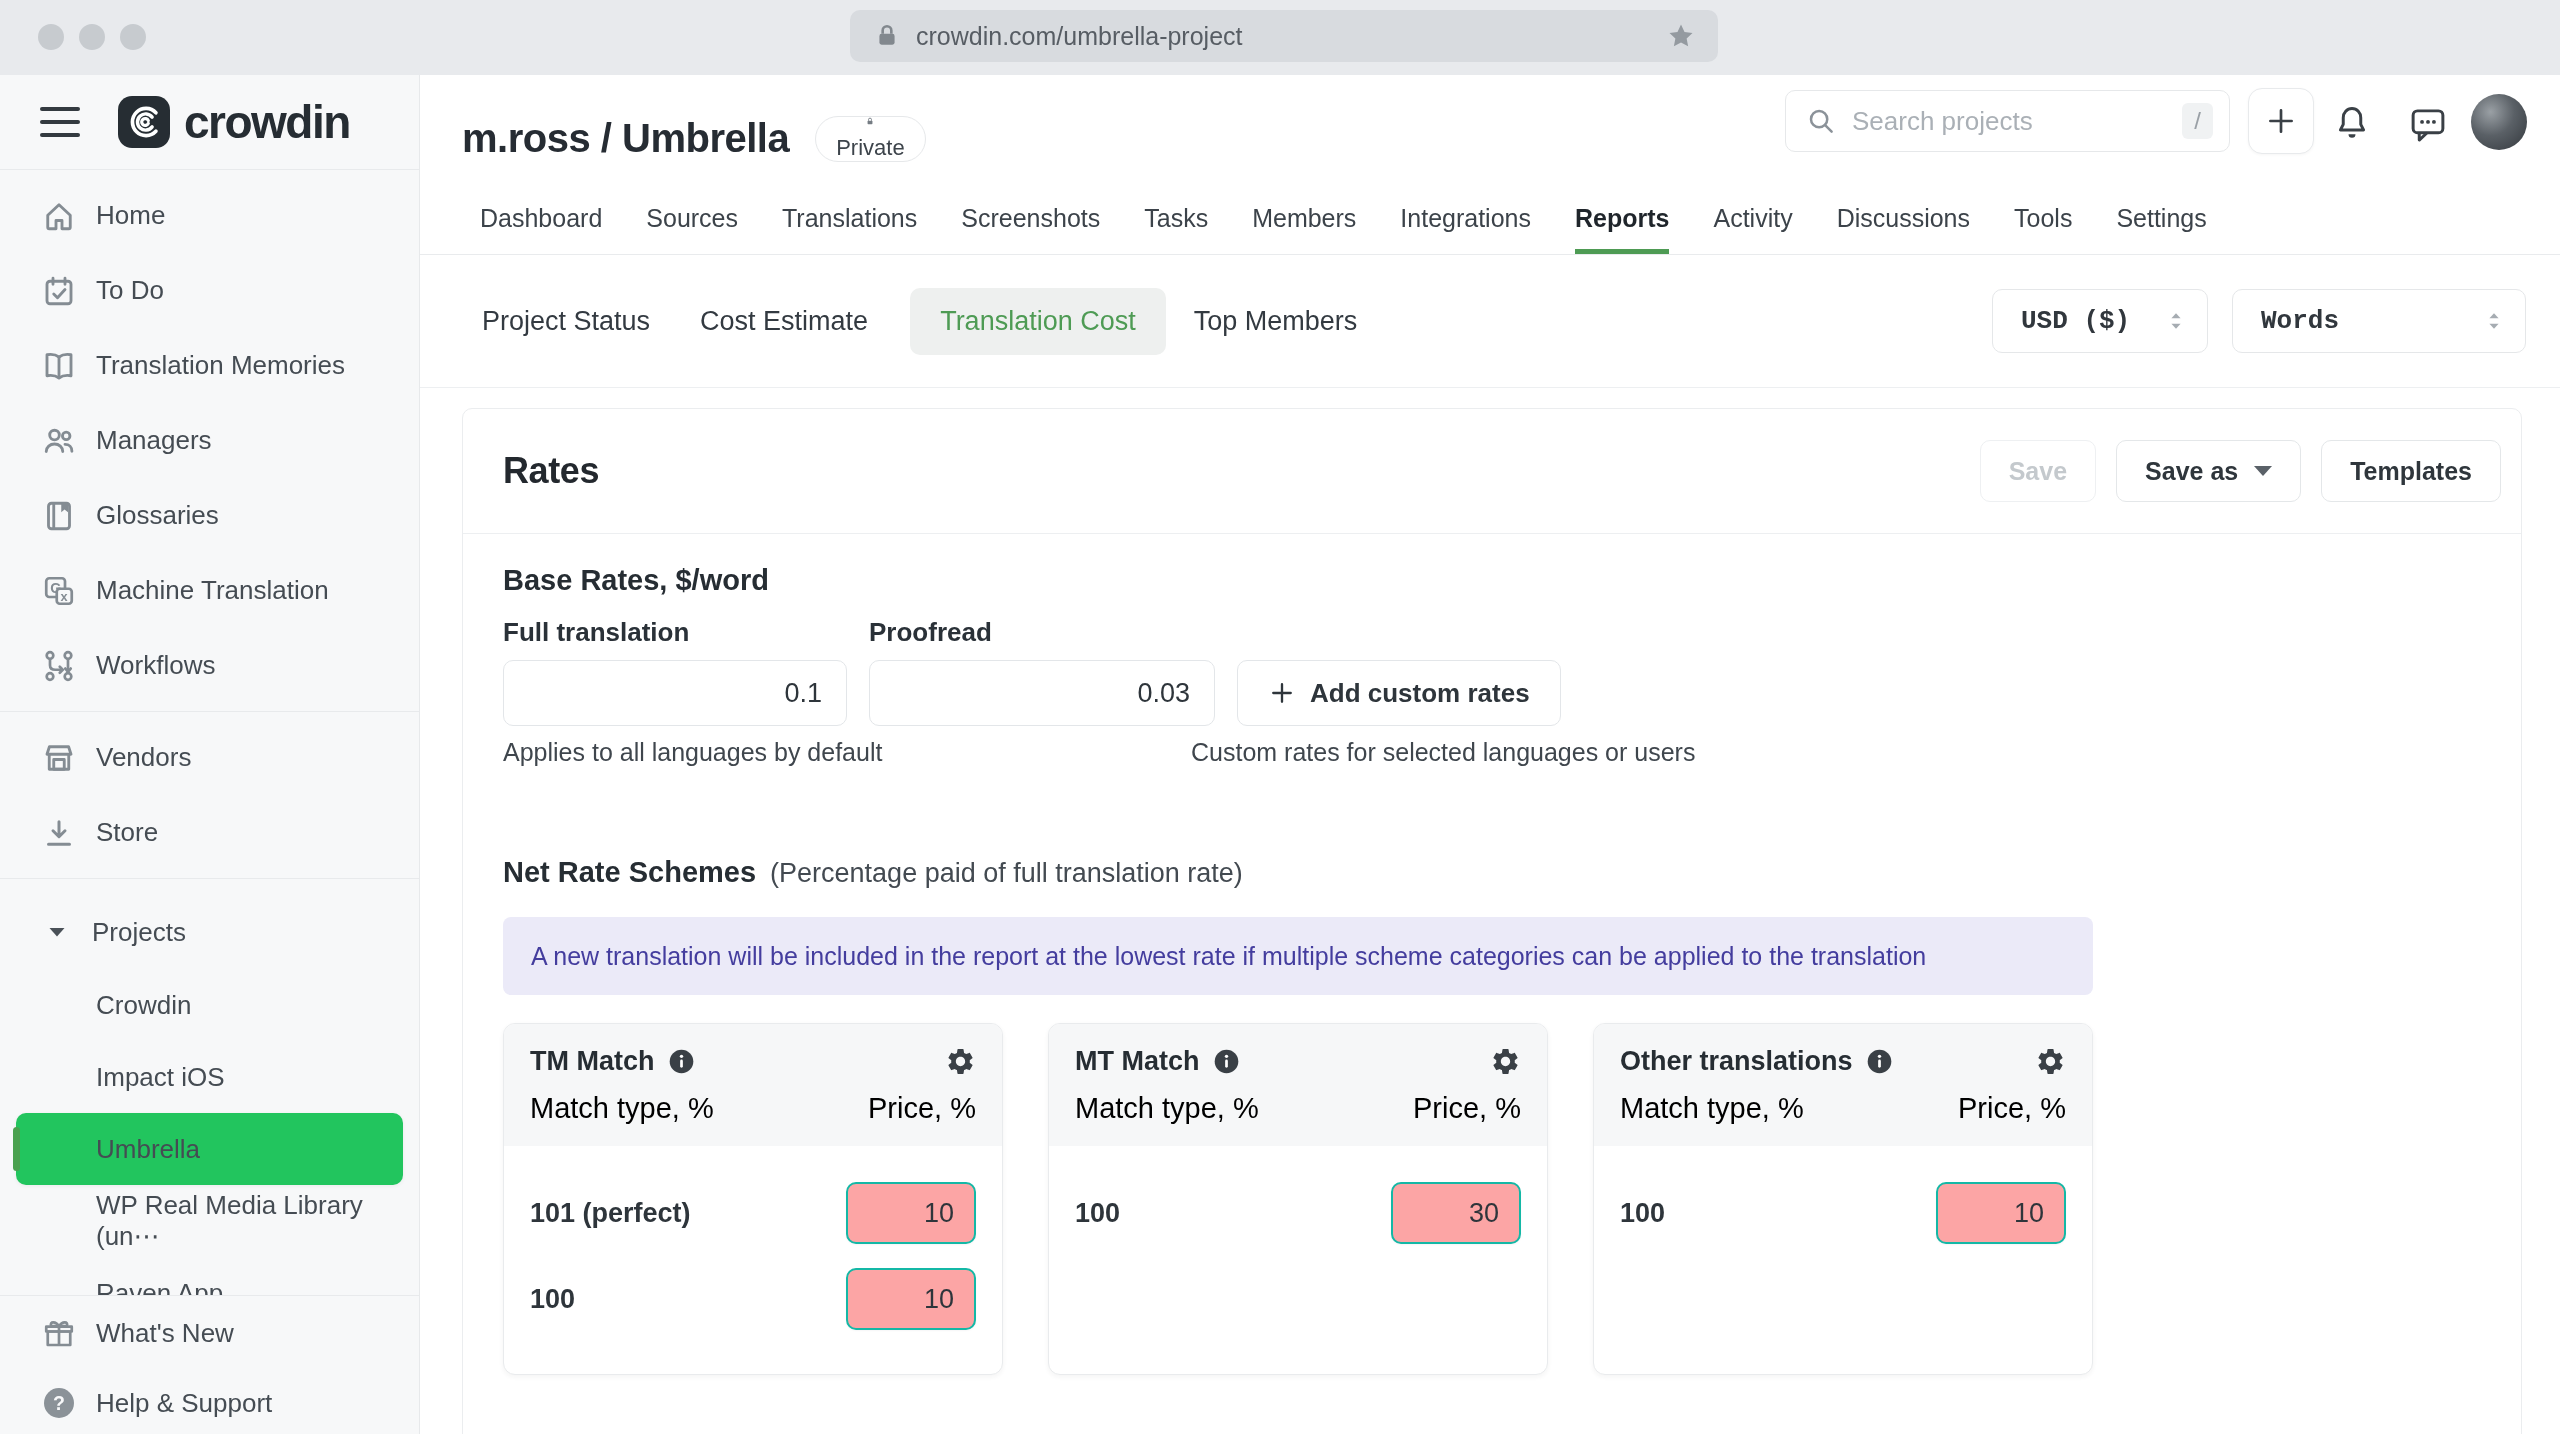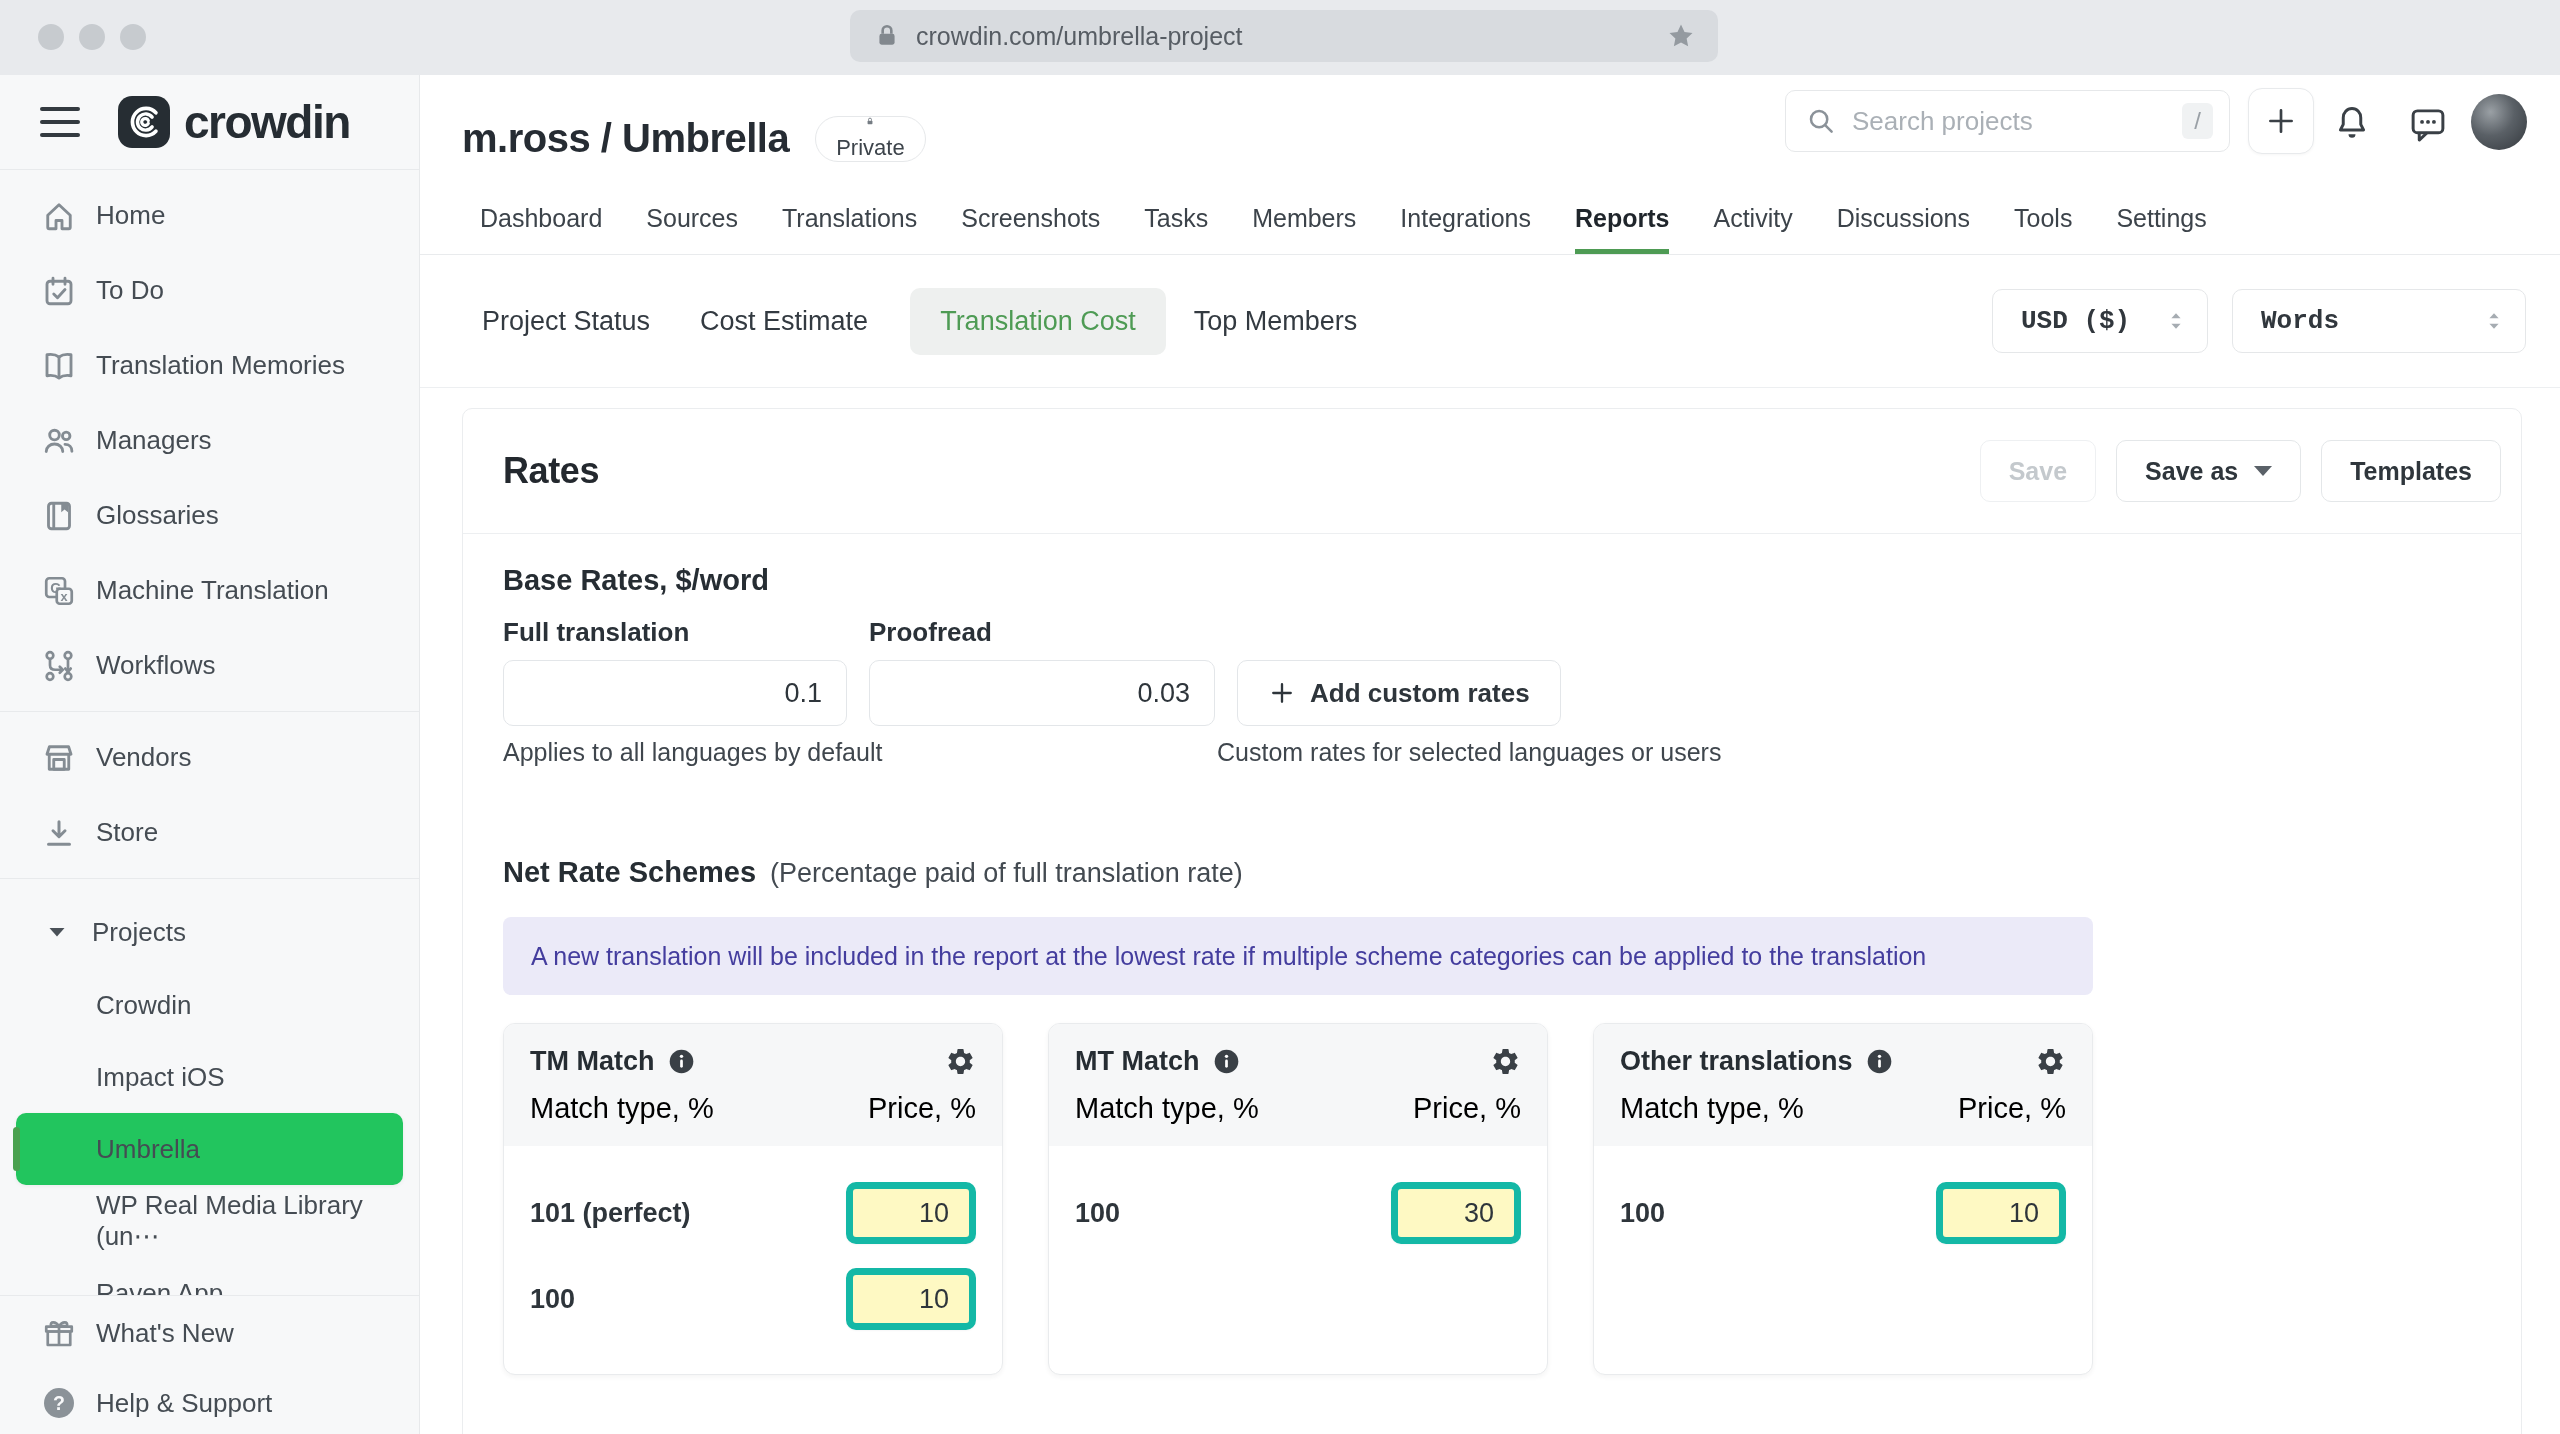--- a/index.html
+++ b/index.html
@@ -115,44 +115,44 @@
   .inputs-row { display:flex; margin-top:12px; align-items:center; }
   .rate-input { width:344px; height:66px; border:1px solid #e3e6e9; border-radius:10px;
     font-size:27px; color:#2e353b; text-align:right; padding:0 24px; outline:none;
     font-family:"Liberation Sans",sans-serif; background:#fff; }
   .rate-input + .rate-input { margin-left:22px; width:346px; }
   .add-custom { margin-left:22px; height:66px; border:1px solid #e3e6e9; border-radius:10px;
     background:#fff; display:inline-flex; align-items:center; gap:14px; padding:0 30px;
     font-size:26px; font-weight:600; color:#2e353b; cursor:pointer; font-family:"Liberation Sans",sans-serif; }
   .helpers-row { position:relative; margin-top:12px; height:30px; }
   .helper { font-size:25px; color:#3f464d; position:absolute; top:0; }
-  .helper.h2 { left:714px; }
+  .helper.h2 { left:688px; }
 
   .net-section { padding:0 40px; }
   .net-heading { margin-top:88px; display:flex; align-items:baseline; gap:14px; }
   .net-sub { font-size:27px; font-weight:400; color:#434a51; }
   .banner { margin-top:28px; width:1590px; height:78px; background:var(--banner-bg);
     border-radius:8px; display:flex; align-items:center; padding:0 28px; }
   .banner span { font-size:25px; color:var(--banner-text); }
 
   .schemes-row { display:flex; gap:45px; margin-top:28px; }
   .scheme-card { width:500px; height:352px; border:1px solid #e9ebed; border-radius:12px;
     background:#fff; box-shadow:0 2px 5px rgba(33,37,41,.05); overflow:hidden; }
   .scheme-head { height:122px; background:#f6f7f8; padding:22px 26px 0; }
   .scheme-title-row { display:flex; align-items:center; gap:13px; }
   .scheme-title { font-size:27px; font-weight:700; color:#262d33; }
   .scheme-gear { margin-left:auto; cursor:pointer; display:flex; }
   .scheme-cols { display:flex; justify-content:space-between; margin-top:15px;
     font-size:29px; color:#000000; }
   .scheme-body { padding:24px 26px 0; }
   .scheme-row { height:86px; display:flex; align-items:center; }
   .match-label { font-size:27px; font-weight:600; color:#2e353b; }
-  .price-input { margin-left:auto; width:130px; height:62px; border:7px solid #14b8a6;
+  .price-input { margin-left:auto; width:130px; height:62px; border:2px solid #14b8a6;
     border-radius:10px; font-size:27px; color:#2e353b; text-align:right; padding:0 20px;
-    outline:none; font-family:"Liberation Sans",sans-serif; background:#fef9c3;
+    outline:none; font-family:"Liberation Sans",sans-serif; background:#fca5a5;
     box-shadow:0 1px 2px rgba(33,37,41,.04); }
 
   svg { display:block; }
 </style>
 </head>
 <body>
 
 <div class="browser-bar">
   <div class="traffic">
     <span></span>

